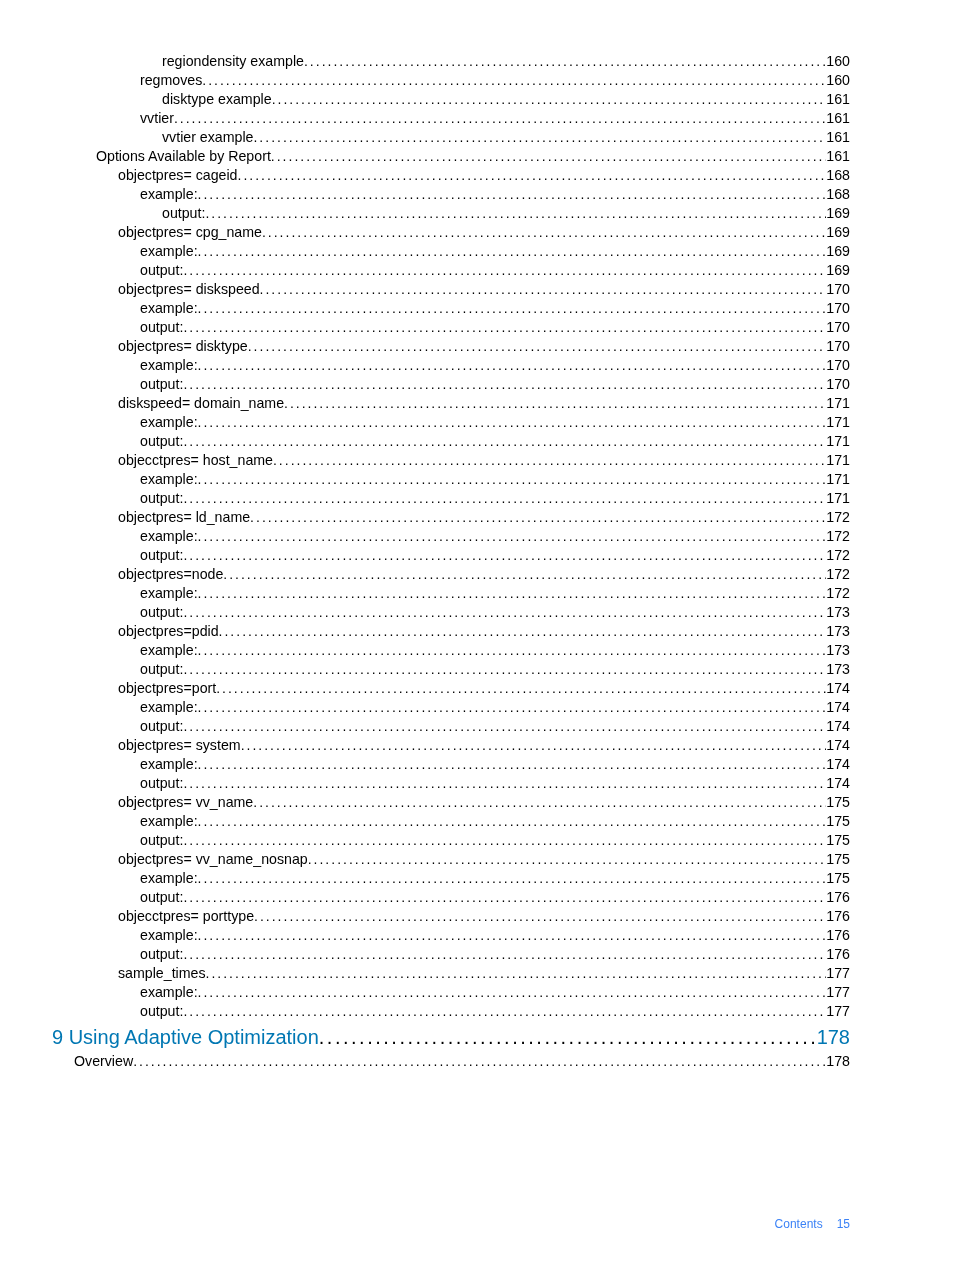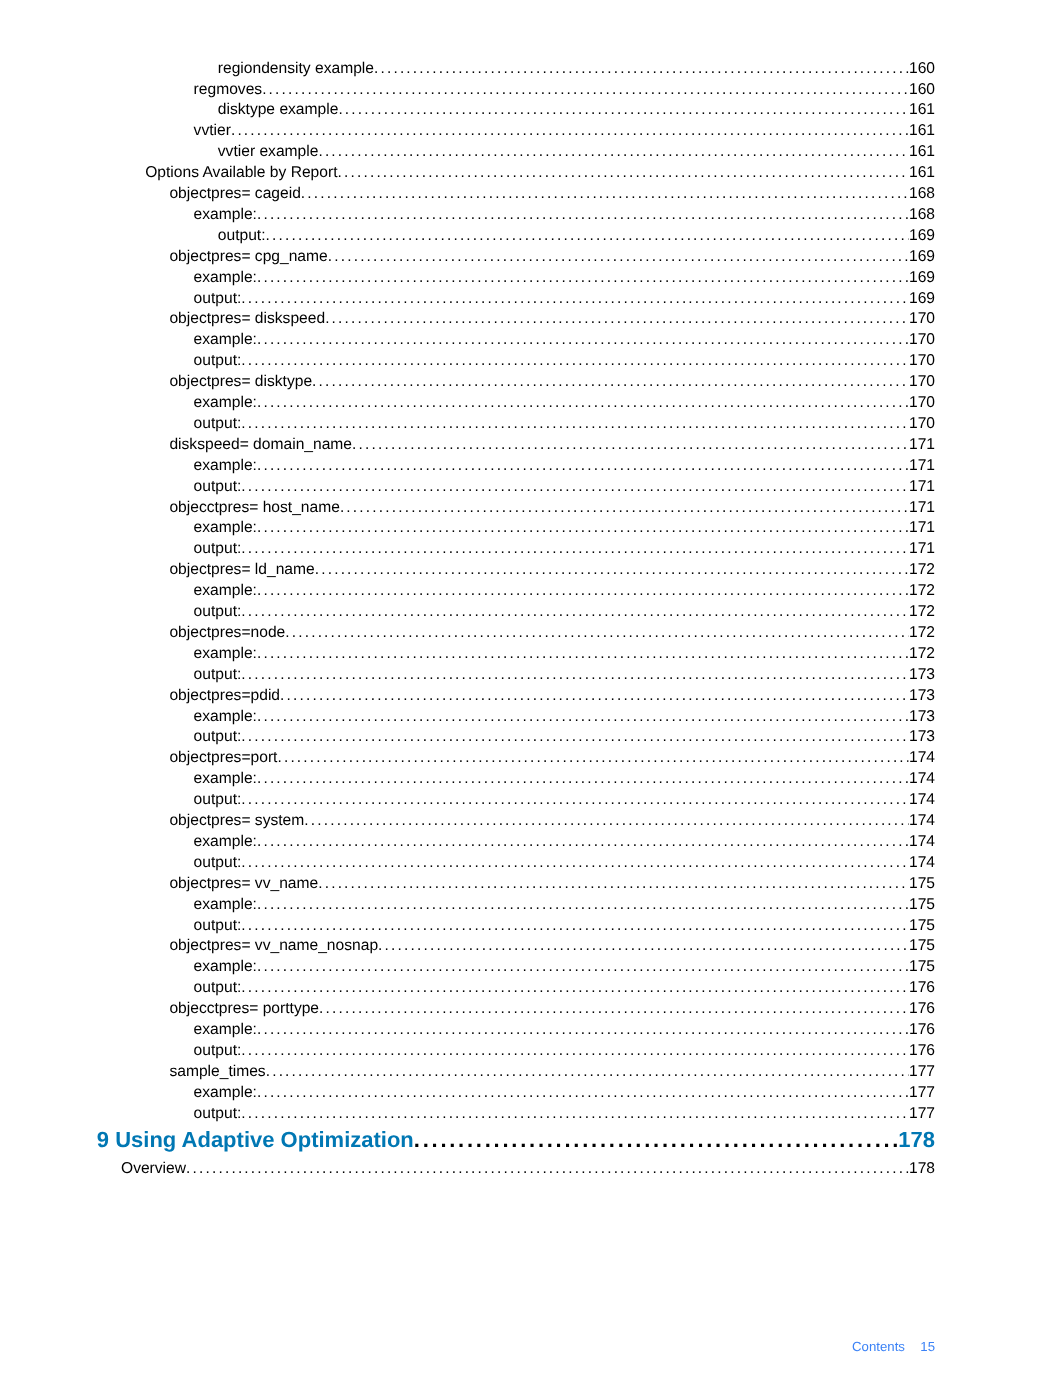--- a/index.html
+++ b/index.html
@@ -7,21 +7,21 @@
     padding: 0;
     background: #fff;
     font-family: "Futura", "Century Gothic", "Trebuchet MS", Arial, sans-serif;
     font-weight: 300;
   }
   .page {
     width: 912px;
     height: 1271px;
     position: relative;
     box-sizing: border-box;
-    padding: 54px 62px 0 88px;
+    padding: 54px 62px 0 52px;
   }
   .toc {
     font-size: 14.2px;
     line-height: 1.0;
     color: #000;
   }
   .row {
     display: flex;
     align-items: baseline;
     white-space: nowrap;
@@ -38,21 +38,21 @@
     letter-spacing: 2px;
     font-size: 14px;
     color:#000;
   }
   .dots::after {
     content: "................................................................................................................................................................................................................................................................";
   }
   .pg {
     flex: 0 0 auto;
   }
-  .l0 { padding-left: 0px; font-weight: bold; }
+  .l0 { padding-left: 0px; }
   .l1 { padding-left: 22px; }
   .l2 { padding-left: 44px; }
   .l3 { padding-left: 66px; }
   .l4 { padding-left: 88px; }
   .l5 { padding-left: 110px; }
   .chapter {
     color: #0077b3;
     font-size: 20px;
     height: 27px;
     margin-top: 4px;

